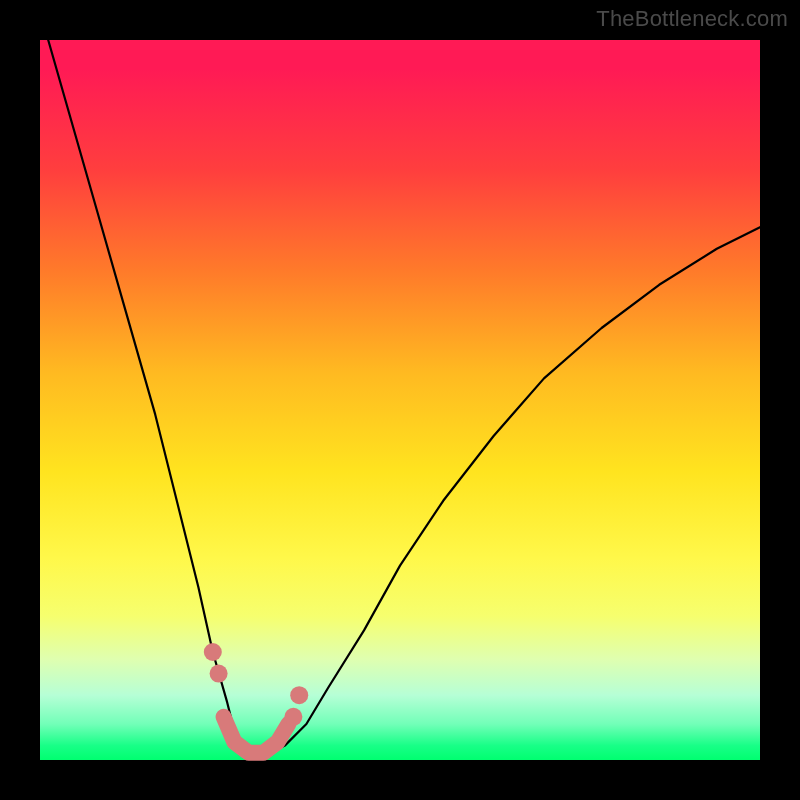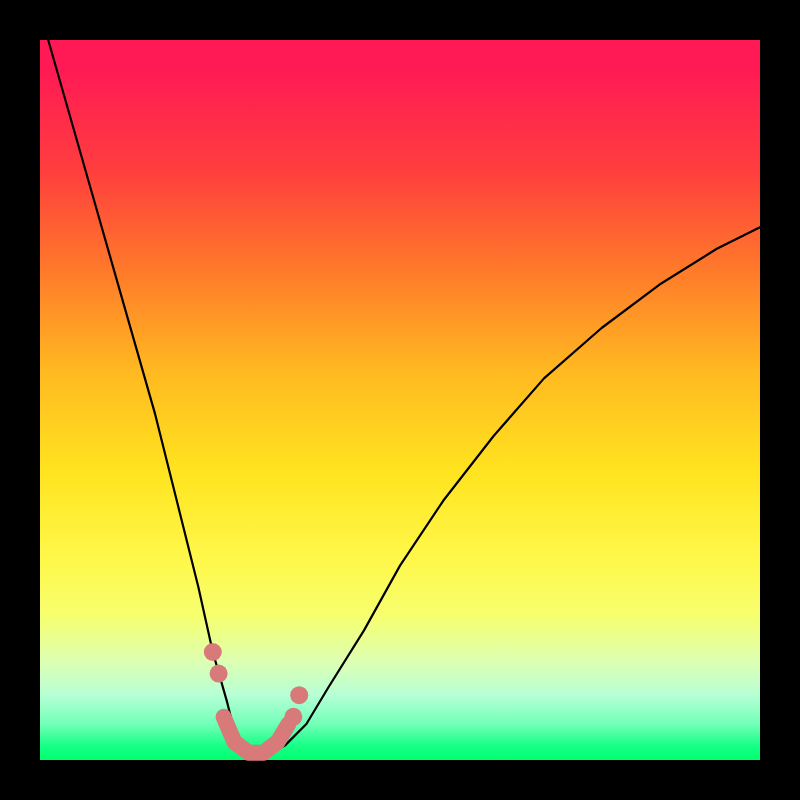--- a/index.html
+++ b/index.html
@@ -90,13 +90,14 @@
       <path id="valley" class="valley-stroke" d="M183.6 676.8 L194.4 702.0 L208.8 712.8 L223.2 712.8 L237.6 702.0 L248.4 684.0"></path>
       <g id="markers">
           <circle cx="172.8" cy="612.0" r="9" class="marker"></circle>
           <circle cx="178.6" cy="633.6" r="9" class="marker"></circle>
           <circle cx="259.2" cy="655.2" r="9" class="marker"></circle>
           <circle cx="253.4" cy="676.8" r="9" class="marker"></circle>
         </g>
     </svg>
 
   </div>
+  <div class="watermark">TheBottleneck.com</div>
 </div>
 
 </body></html>

